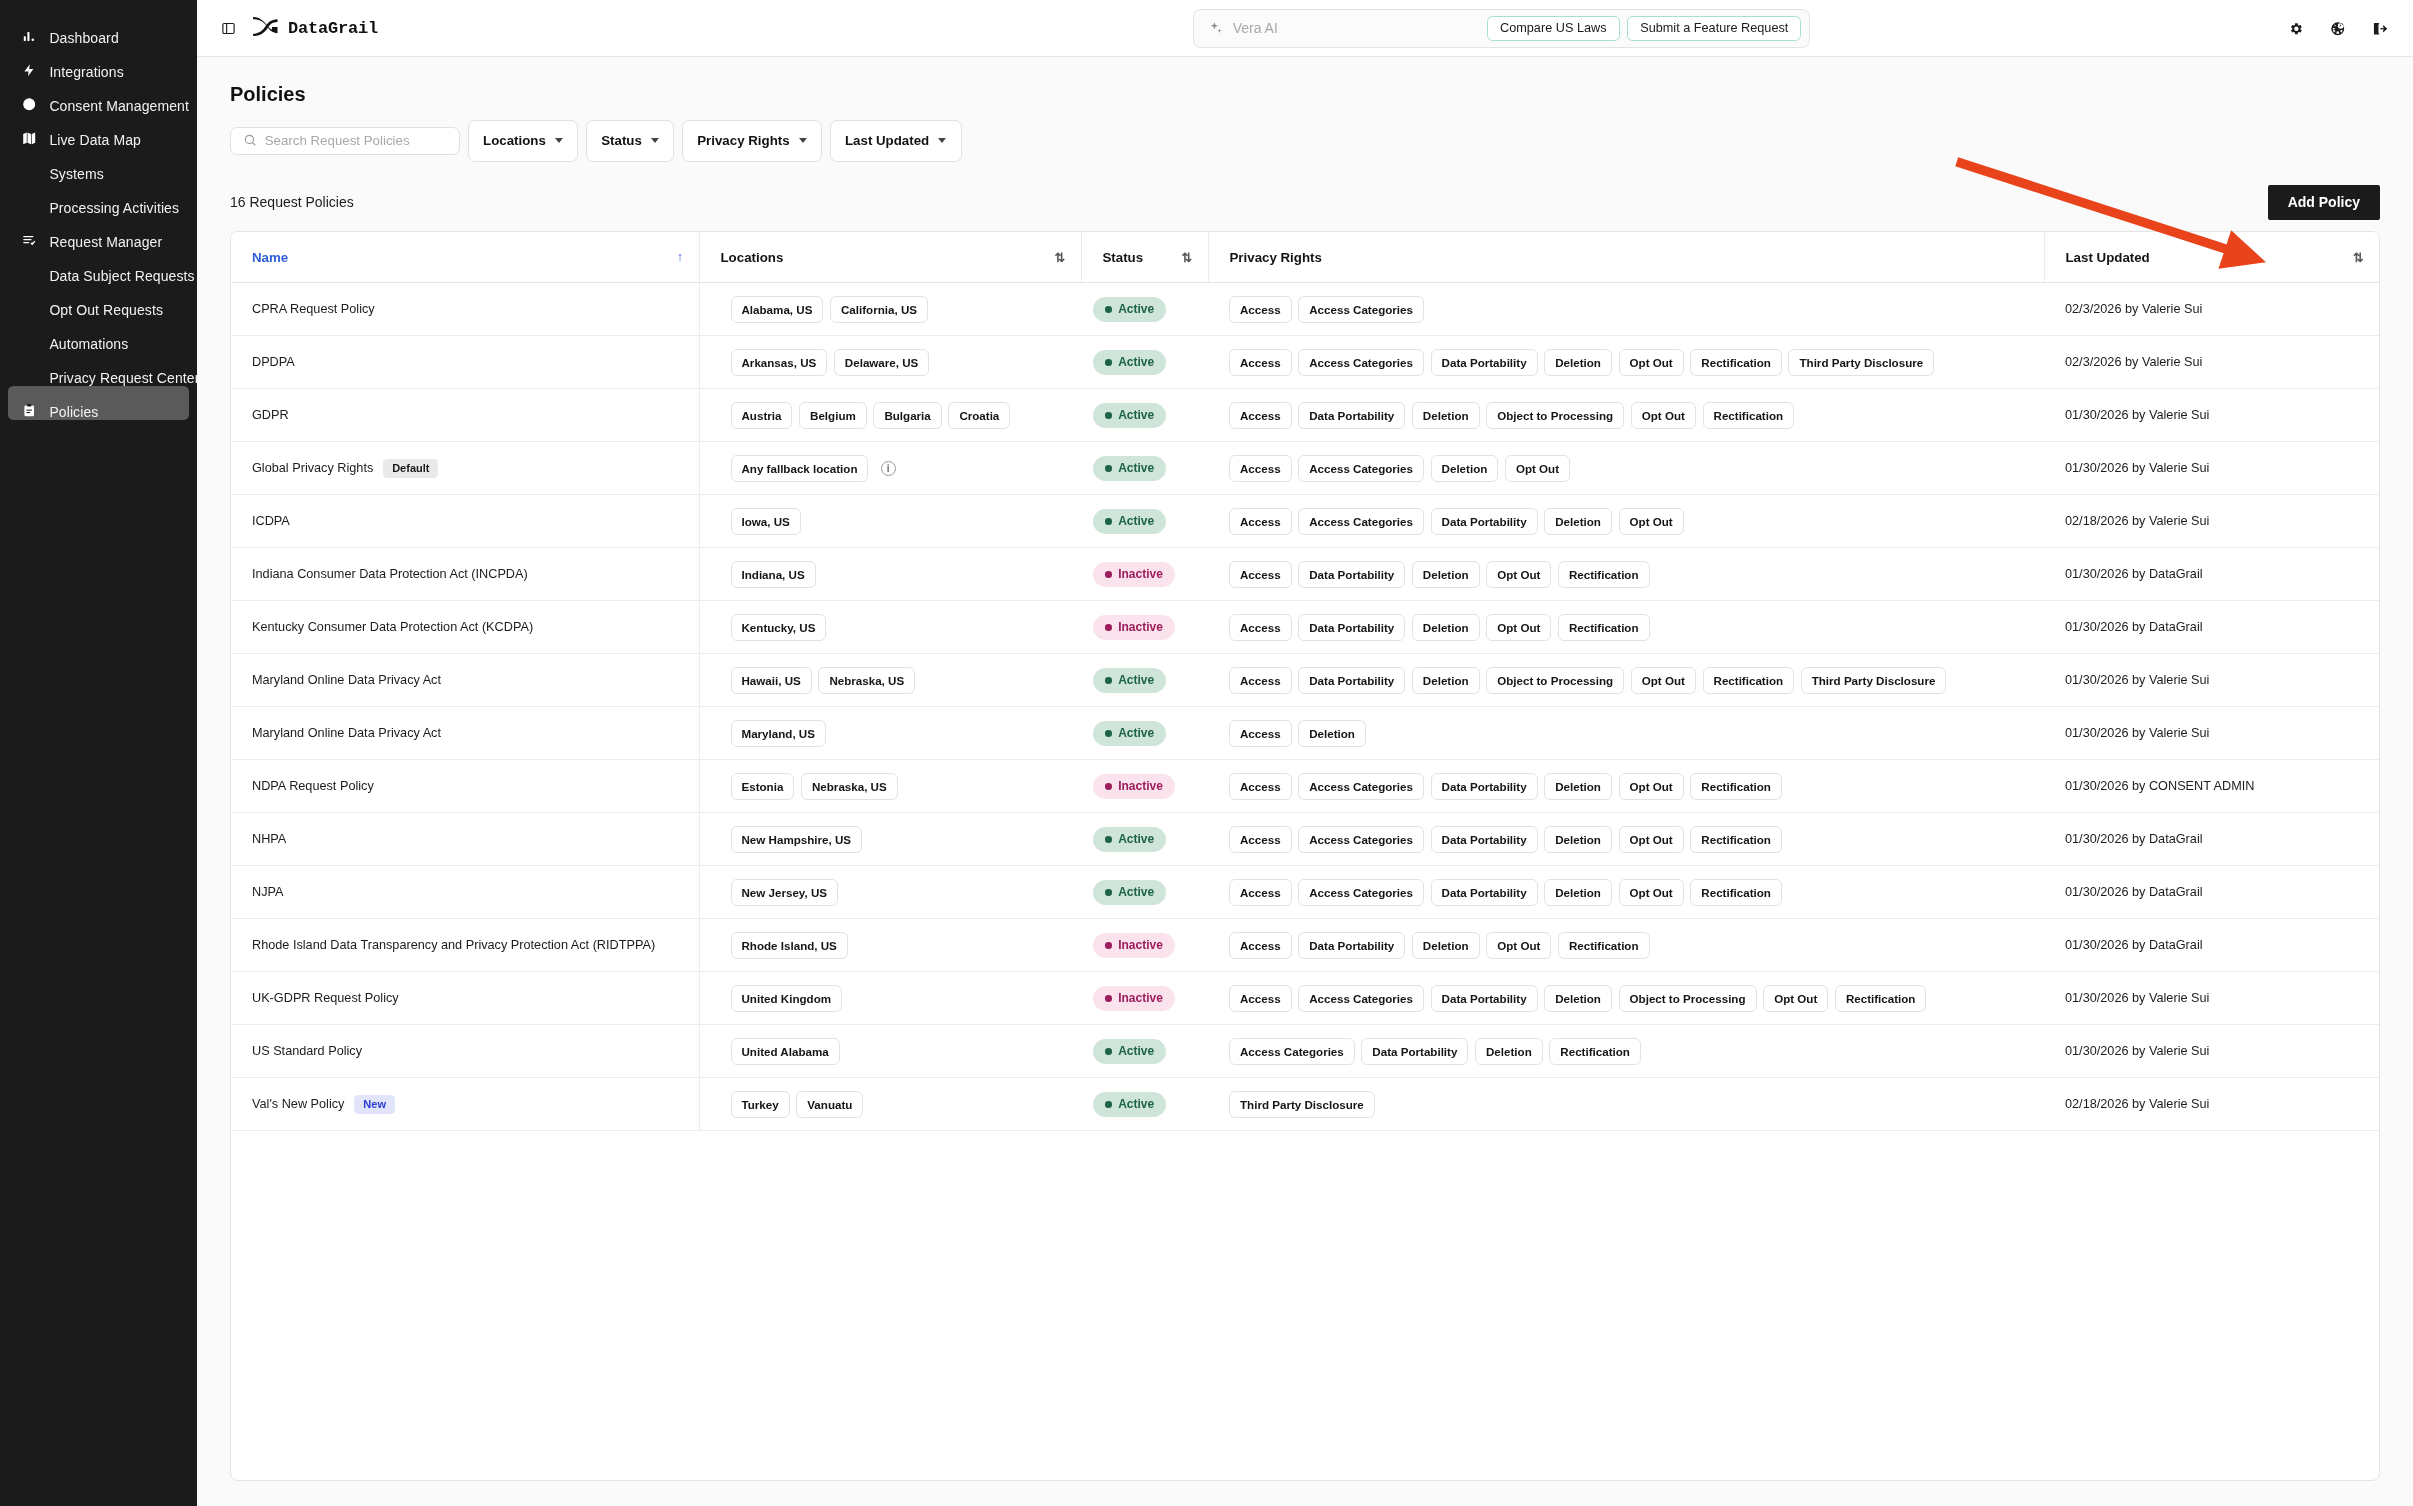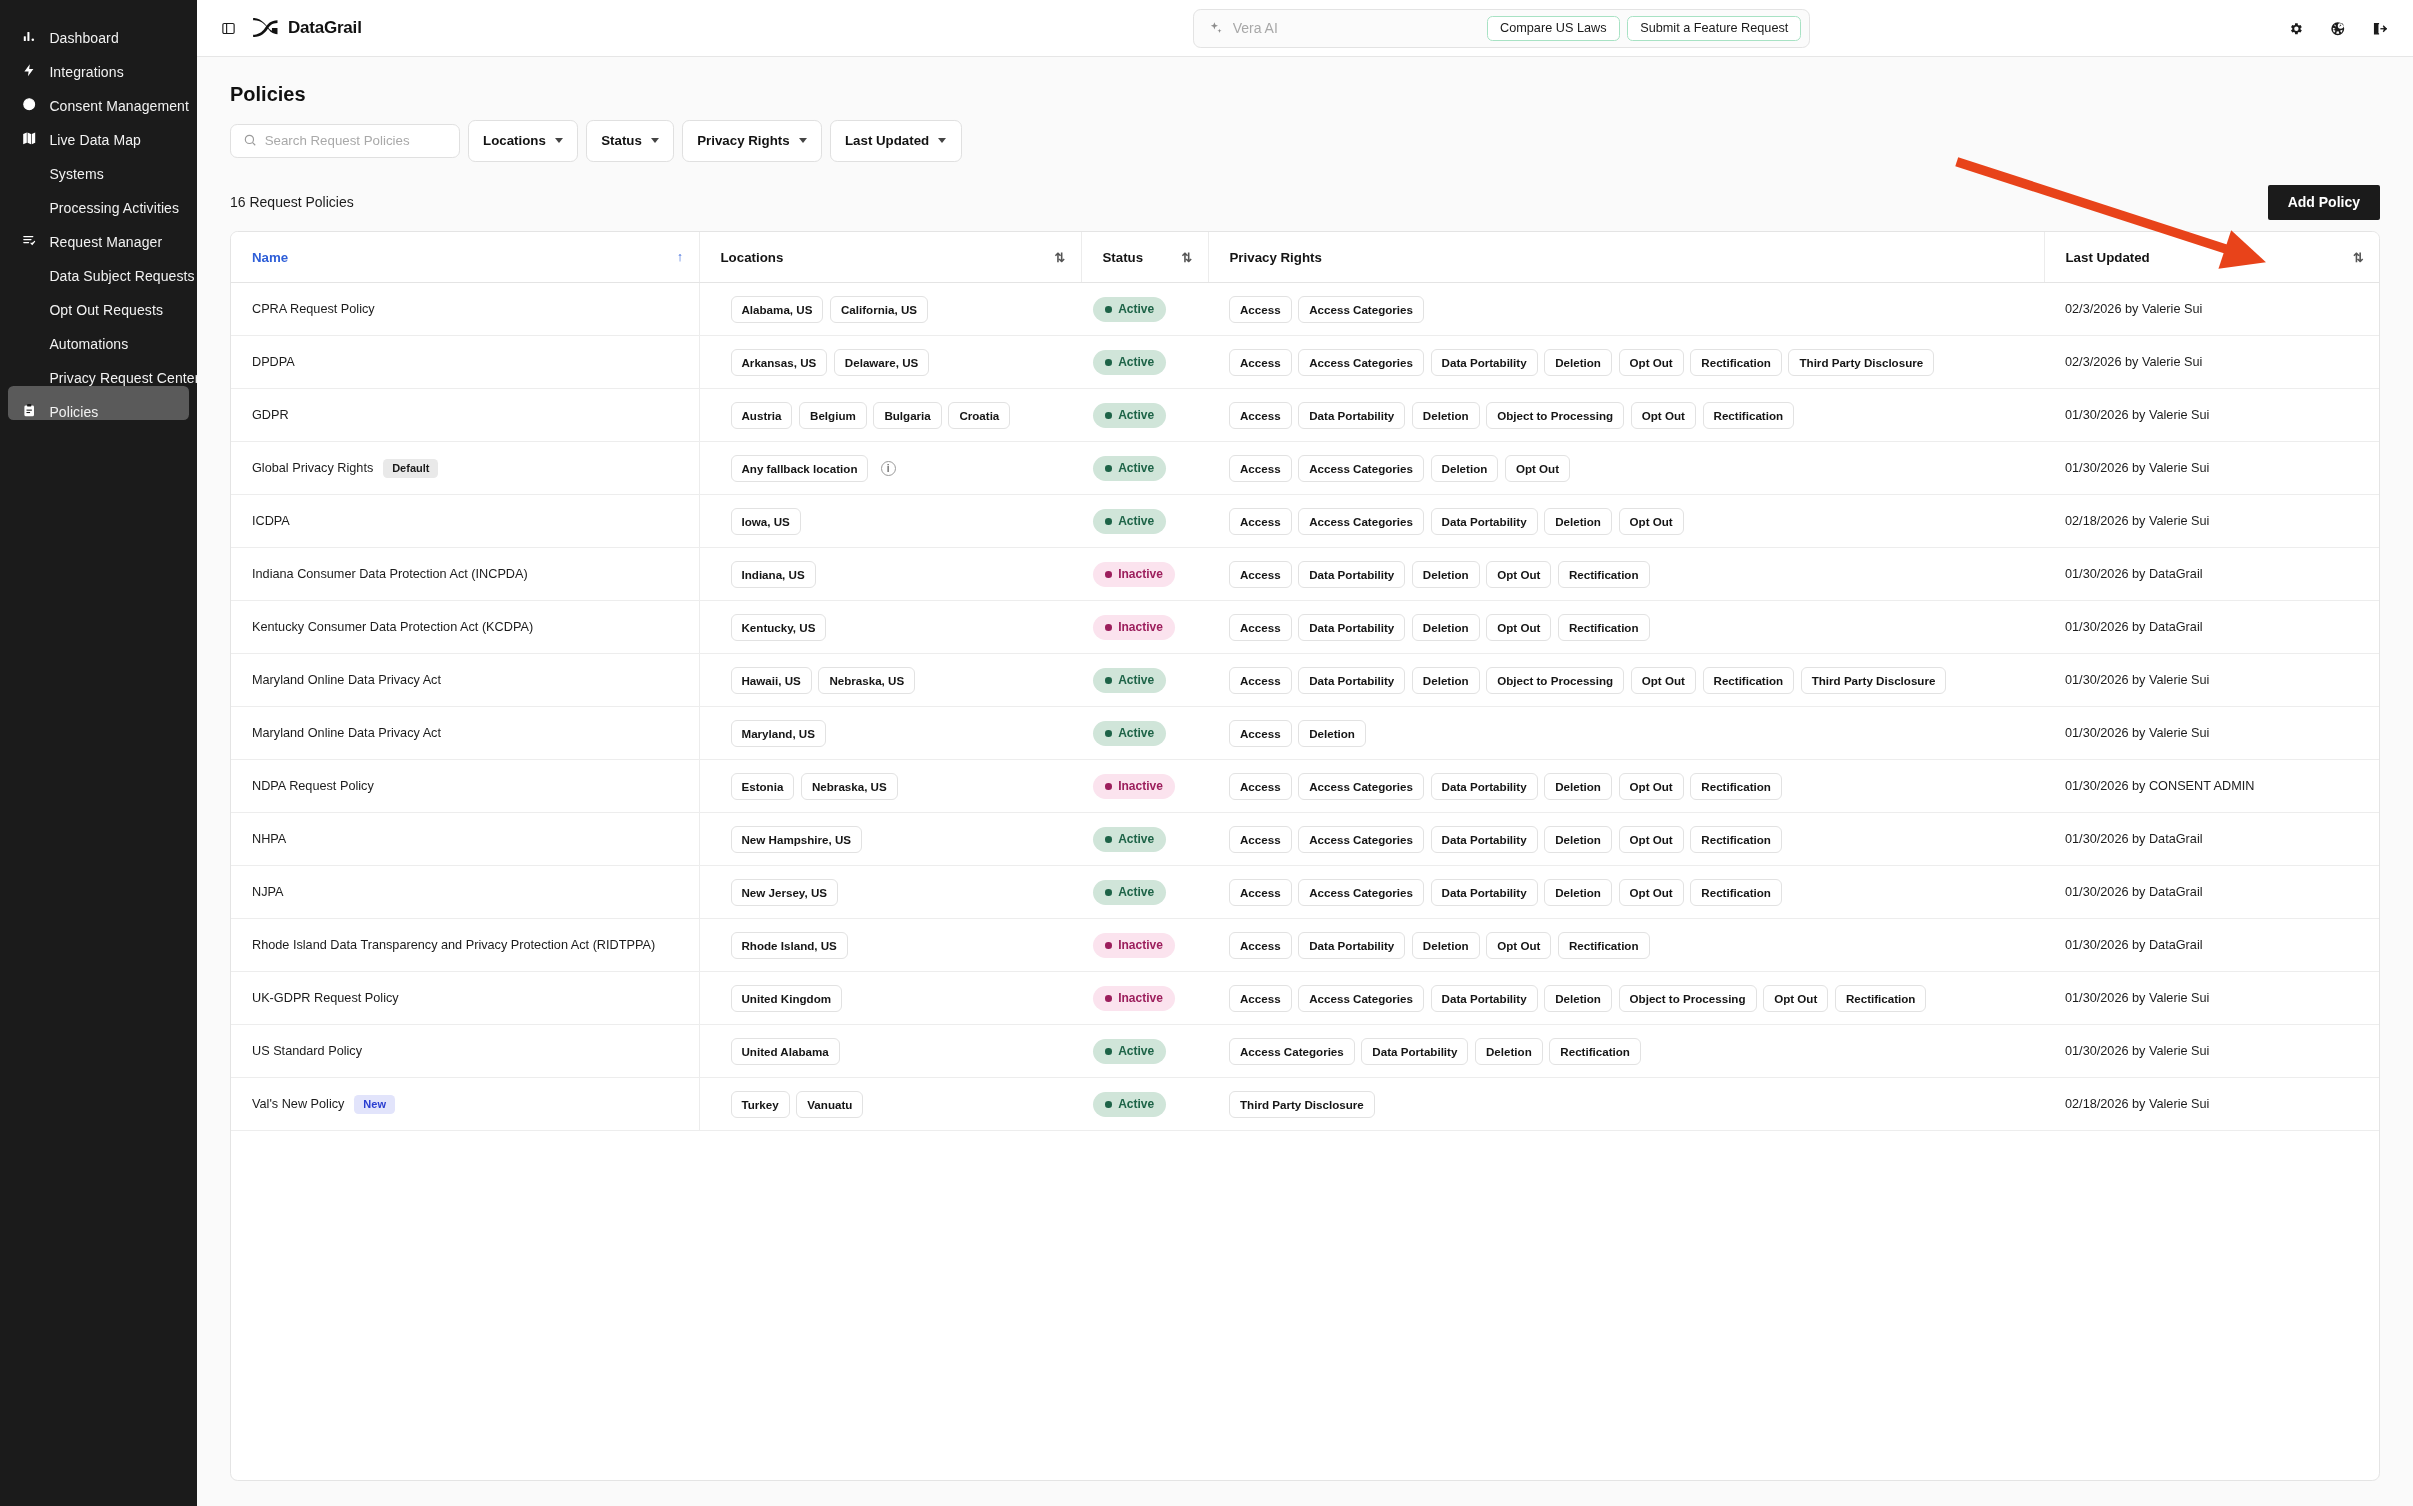--- a/index.html
+++ b/index.html
@@ -44,21 +44,21 @@
   .topbar {
     height: 57px; min-height: 57px;
     border-bottom: 0.6px solid #e6e6e6;
     display: flex; align-items: center;
     padding: 0 19px 0 22px;
     background: #ffffff;
     position: relative;
   }
   .panel-icon { width: 19px; height: 19px; display:flex; align-items:center; justify-content:center; cursor:pointer;}
   .panel-icon svg { width: 15px; height: 15px; }
-  .brand { display: flex; gap: 8.9px; margin-left: 14.4px; }
+  .brand { display: flex; align-items: center; gap: 8.9px; margin-left: 14.4px; font-family: Liberation Mono, monospace; }
   .brand-mark svg { width: 26.6px; height: 19px; }
   .brand-name { font-size: 17px; font-weight: 700; color: #111; letter-spacing: -0.2px; }
 
   .vera-wrap {
     position: absolute; left: 996px; top: 8.9px;
     width: 617px; height: 39px;
     border: 0.6px solid #e3e3e3; border-radius: 7.7px;
     background: #fbfbfb;
     display: flex; align-items: center;
     padding: 0 7.7px 0 14.4px;
@@ -89,21 +89,21 @@
     flex: 1; background: #fafafa;
     padding: 25.5px 33px 0 33px;
     position: relative; overflow: hidden;
   }
   .page-title { font-size: 20px; font-weight: 700; color: #111; margin-bottom: 14.4px; }
   .page-sub { font-size: 13.3px; color: #2b2b2b; margin-bottom: 21px; }
   .page-sub a { color: #2b2b2b; text-decoration: underline; }
 
   .filters { display: flex; align-items: center; gap: 7.7px; margin-bottom: 23px; }
   .search-box {
-    width: 230px; height: 34px;
+    width: 230px; height: 28px;
     border: 0.6px solid #e0e0e0; border-radius: 7.2px; background: #fff;
     display: flex; align-items: center; padding: 0 12px;
   }
   .search-box svg { width: 14px; height: 14px; stroke: #9a9a9a; fill: none; stroke-width: 2; margin-right: 7.7px;}
   .search-box input {
     border: none; outline: none; background: transparent; flex:1;
     font-family: "Liberation Sans", sans-serif; font-size: 13.3px; color: #222;
   }
   .search-box input::placeholder { color: #a9a9a9; }
   .filter-btn {

